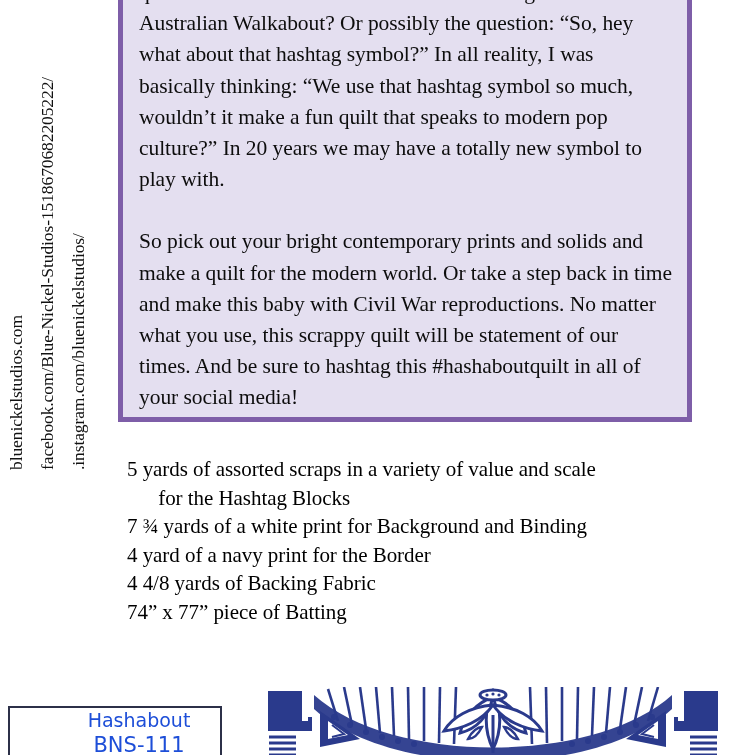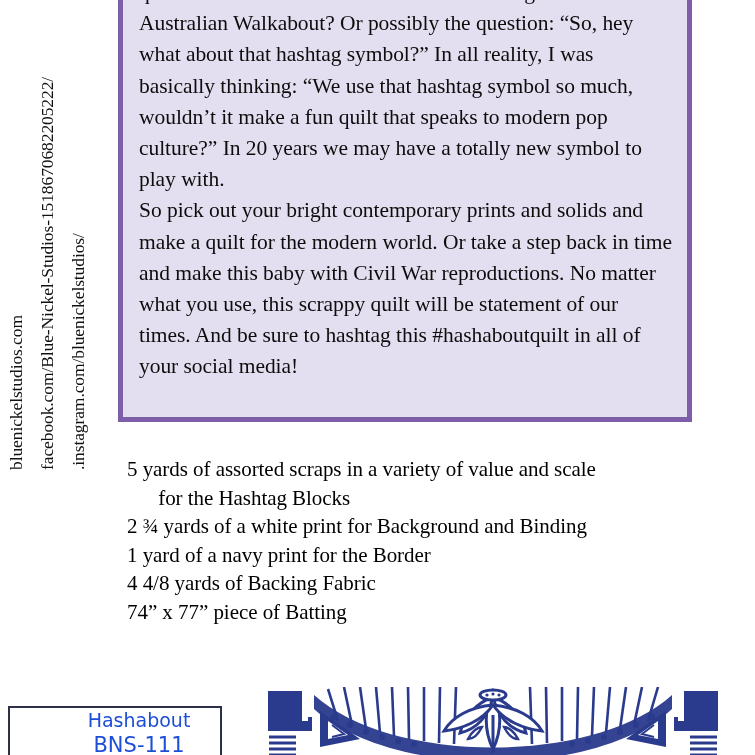--- a/index.html
+++ b/index.html
@@ -57,20 +57,21 @@
   }
   .intro-para {
     font-size: 21.5px;
     line-height: 31.2px;
     text-align: left;
     margin: 0;
     color: #0d0d0d;
     letter-spacing: -0.05px;
   }
   .intro-para + .intro-para {
+    margin-top: 31px;
   }
 
   
   #fabric-section {
     position: absolute;
     left: 118px;
     top: 455px;
     width: 600px;
   }
   #fabric-heading {
@@ -142,22 +143,22 @@
   <div id="intro-box-inner">
     <p class="intro-para">quilt blocks. Is it a combination of the hashtag and an Australian Walkabout? Or possibly the question: “So, hey what about that hashtag symbol?” In all reality, I was basically thinking: “We use that hashtag symbol so much, wouldn’t it make a fun quilt that speaks to modern pop culture?” In 20 years we may have a totally new symbol to play with.</p>
     <p class="intro-para">So pick out your bright contemporary prints and solids and make a quilt for the modern world. Or take a step back in time and make this baby with Civil War reproductions. No matter what you use, this scrappy quilt will be statement of our times. And be sure to hashtag this #hashaboutquilt in all of your social media!</p>
   </div>
 </div>
 
 <div id="fabric-section">
   <ul id="fabric-list">
     <li>5 yards of assorted scraps in a variety of value and scale
       for the Hashtag Blocks</li>
-    <li>2 ¾ yards of a white print for Background and Binding</li>
-    <li>1 yard of a navy print for the Border</li>
+    <li>7 ¾ yards of a white print for Background and Binding</li>
+    <li>4 yard of a navy print for the Border</li>
     <li>4 4/8 yards of Backing Fabric</li>
     <li>74” x 77” piece of Batting</li>
   </ul>
 </div>
 
 <div id="label-box" style="border-color: rgb(44, 48, 72);">
   <div class="label-text">Hashabout</div>
   <div class="label-text label-code">BNS-111</div>
 </div>
 

